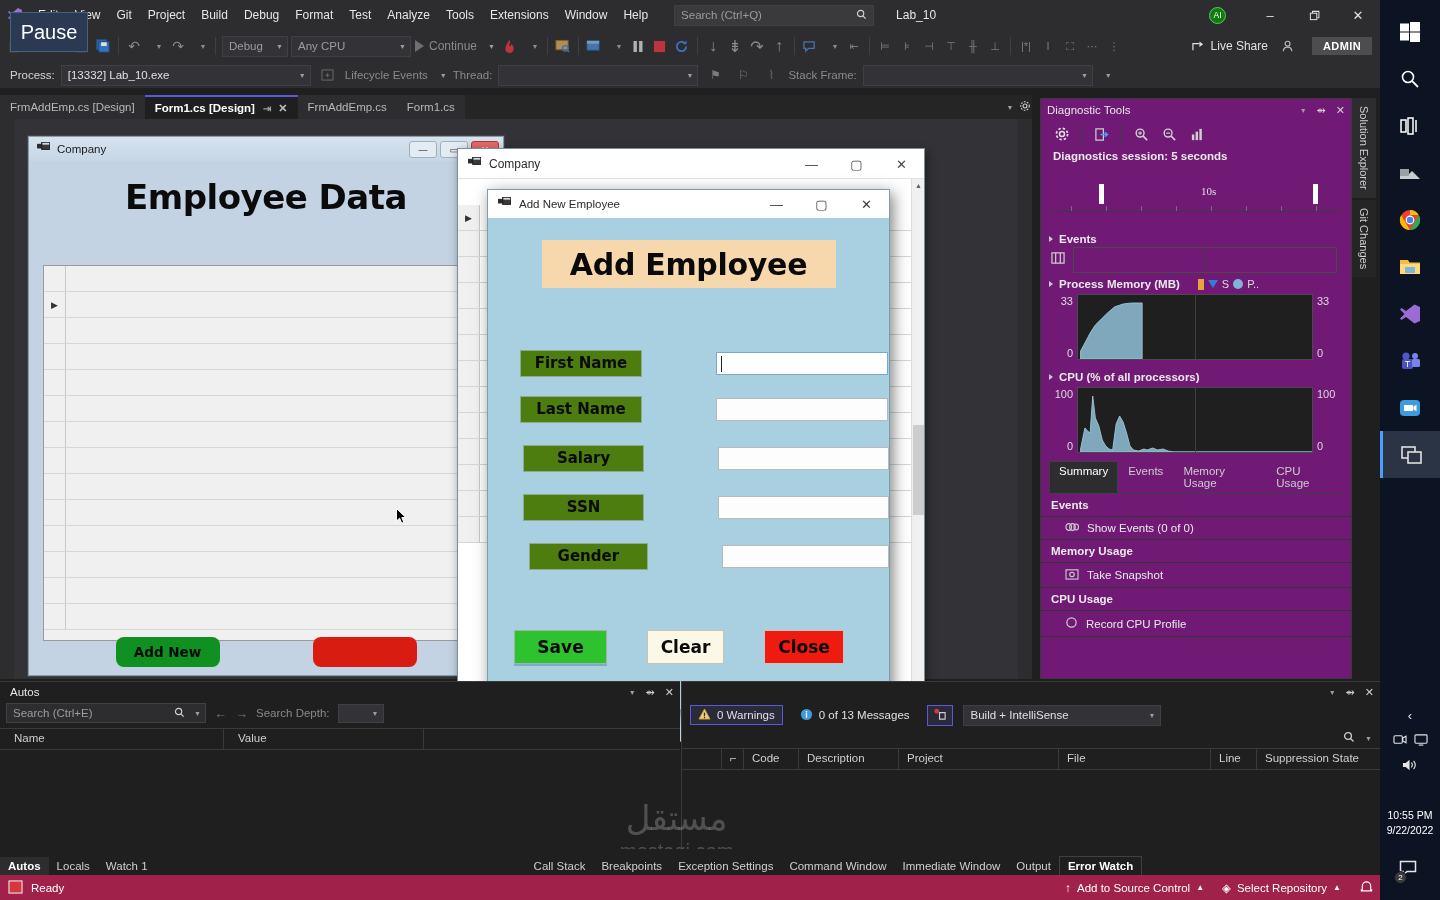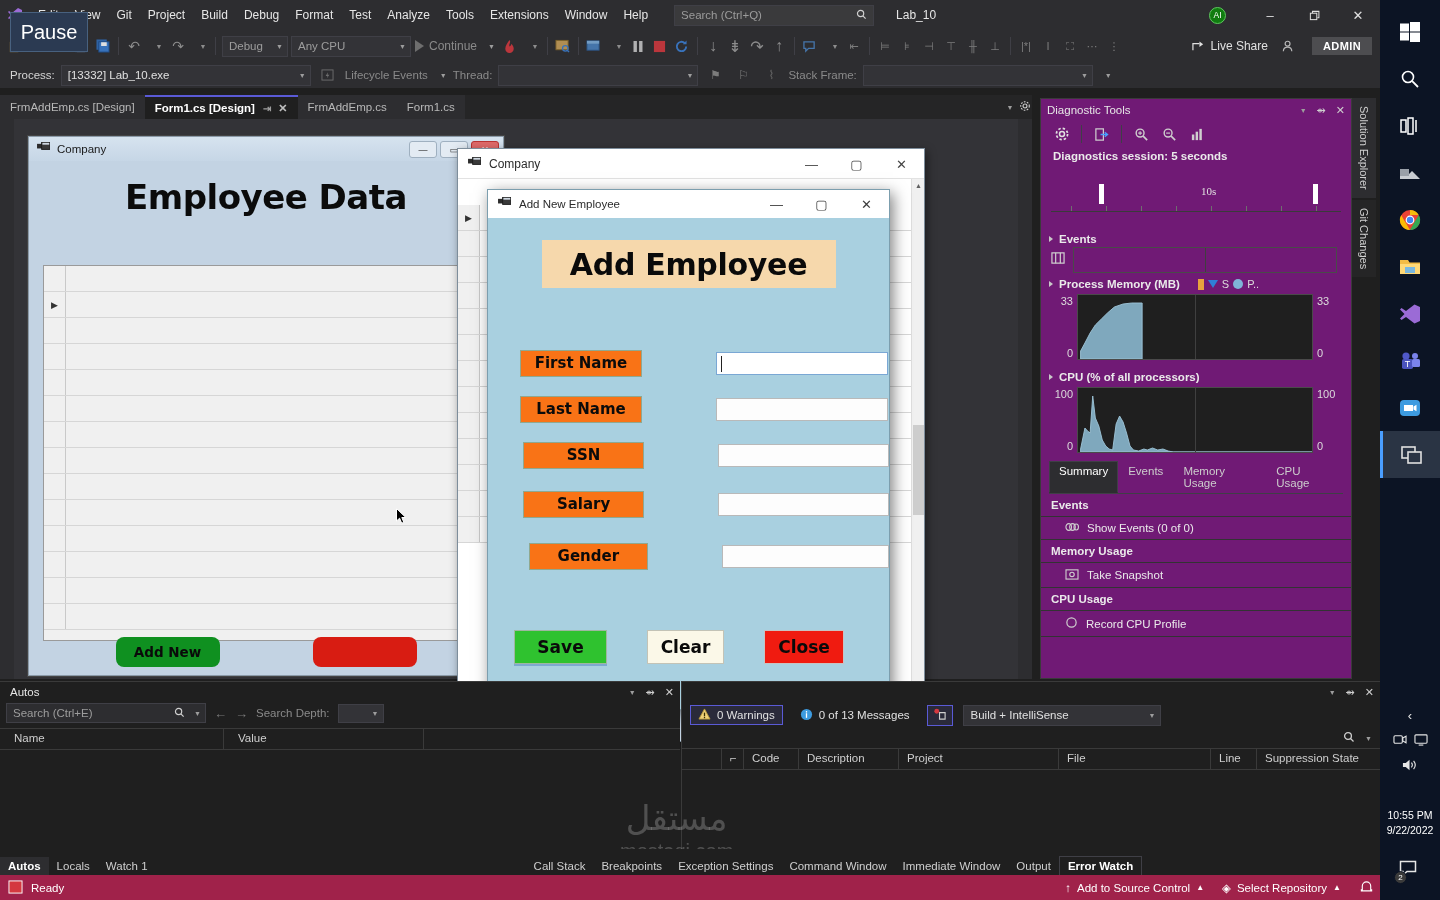--- a/index.html
+++ b/index.html
@@ -89,21 +89,21 @@
   .addemp { position:absolute; left:487px; top:189px; width:403px; height:521px;
     background:#a9d0e0; border:1px solid #7c9eae; box-shadow:3px 4px 14px rgba(0,0,0,.5); }
   .aetitle { height:28px; background:#ffffff; display:flex; align-items:center; padding-left:10px; gap:8px; }
   .aetitle .t { font-size:11.5px; color:#2b2b2b; }
   .aebtns { position:absolute; right:0; top:0; display:flex; }
   .aebtn { width:45px; height:28px; display:flex; align-items:center; justify-content:center; font-size:13px; color:#3c3c3c; }
   .aehead { margin:22px auto 0; width:294px; height:48px; background:#f6d8ac; display:flex; align-items:center; justify-content:center;
     font-size:30px; font-weight:bold; color:#0a0a0a; font-family:"DejaVu Sans", sans-serif; letter-spacing:-.3px; }
   .fields { position:absolute; left:0; top:150px; width:100%; }
   .frow { display:flex; align-items:center; height:46px; padding-left:32px; }
-  .flabel { width:122px; height:27px; background:#f97316; border:1px solid #8fa890; display:flex; align-items:center;
+  .flabel { width:122px; height:27px; background:#4d7c0f; border:1px solid #8fa890; display:flex; align-items:center;
     justify-content:center; font-size:15px; font-weight:bold; color:#0b0b0b; font-family:"DejaVu Sans", sans-serif; }
   .finput { margin-left:74px; width:172px; height:23px; background:#fdfdfd; border:1px solid #b9b9b9; }
   .finput.focus { border:1px solid #7aa7d4; background:#fff; position:relative; }
   .finput.focus::after { content:""; position:absolute; left:4px; top:3px; width:1px; height:16px; background:#222; }
   .aebuttons { position:absolute; left:0; top:440px; width:100%; display:flex; padding-left:26px; gap:40px; align-items:center; }
   .aebtn2 { height:34px; display:flex; align-items:center; justify-content:center;
     font-size:17px; font-weight:bold; color:#0a0a0a; font-family:"DejaVu Sans", sans-serif; }
   .aebtn2.save { width:93px; background:#2fc22f; border:1px solid #9fb7a0; box-shadow:0 2px 0 #7ea9d0; }
   .aebtn2.clear { width:77px; background:#fbf8e8; border:1px solid #c3c3b6; }
   .aebtn2.close2 { width:80px; background:#f01b10; border:1px solid #c8c2c2; color:#0a0a0a; }
@@ -652,26 +652,26 @@
       <div class="aehead">Add Employee</div>
       <div class="fields">
         <div class="frow">
           <div class="flabel">First Name</div>
           <div class="finput focus"></div>
         </div>
         <div class="frow">
           <div class="flabel">Last Name</div>
           <div class="finput"></div>
         </div>
+        <div class="frow" style="height:52px;">
+          <div class="flabel" style="margin-left:3px;">Salary</div>
+          <div class="finput"></div>
+        </div>
         <div class="frow">
           <div class="flabel" style="margin-left:3px;">SSN</div>
-          <div class="finput"></div>
-        </div>
-        <div class="frow" style="height:52px;">
-          <div class="flabel" style="margin-left:3px;">Salary</div>
           <div class="finput"></div>
         </div>
         <div class="frow" style="height:52px;">
           <div class="flabel" style="margin-left:9px;">Gender</div>
           <div class="finput"></div>
         </div>
       </div>
       <div class="aebuttons">
         <div class="aebtn2 save">Save</div>
         <div class="aebtn2 clear">Clear</div>

